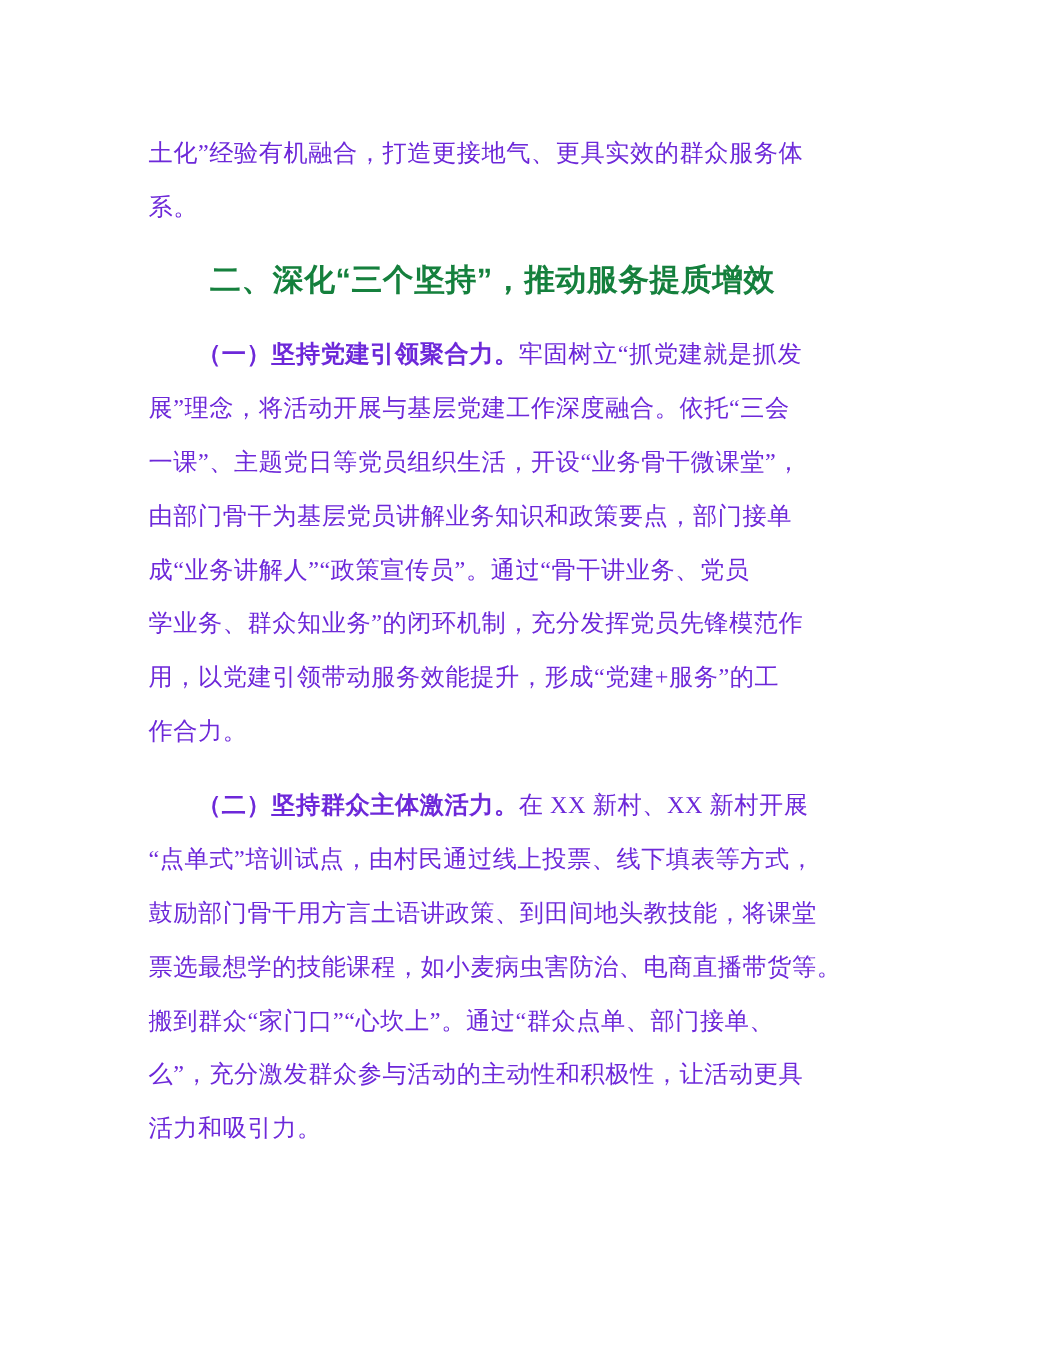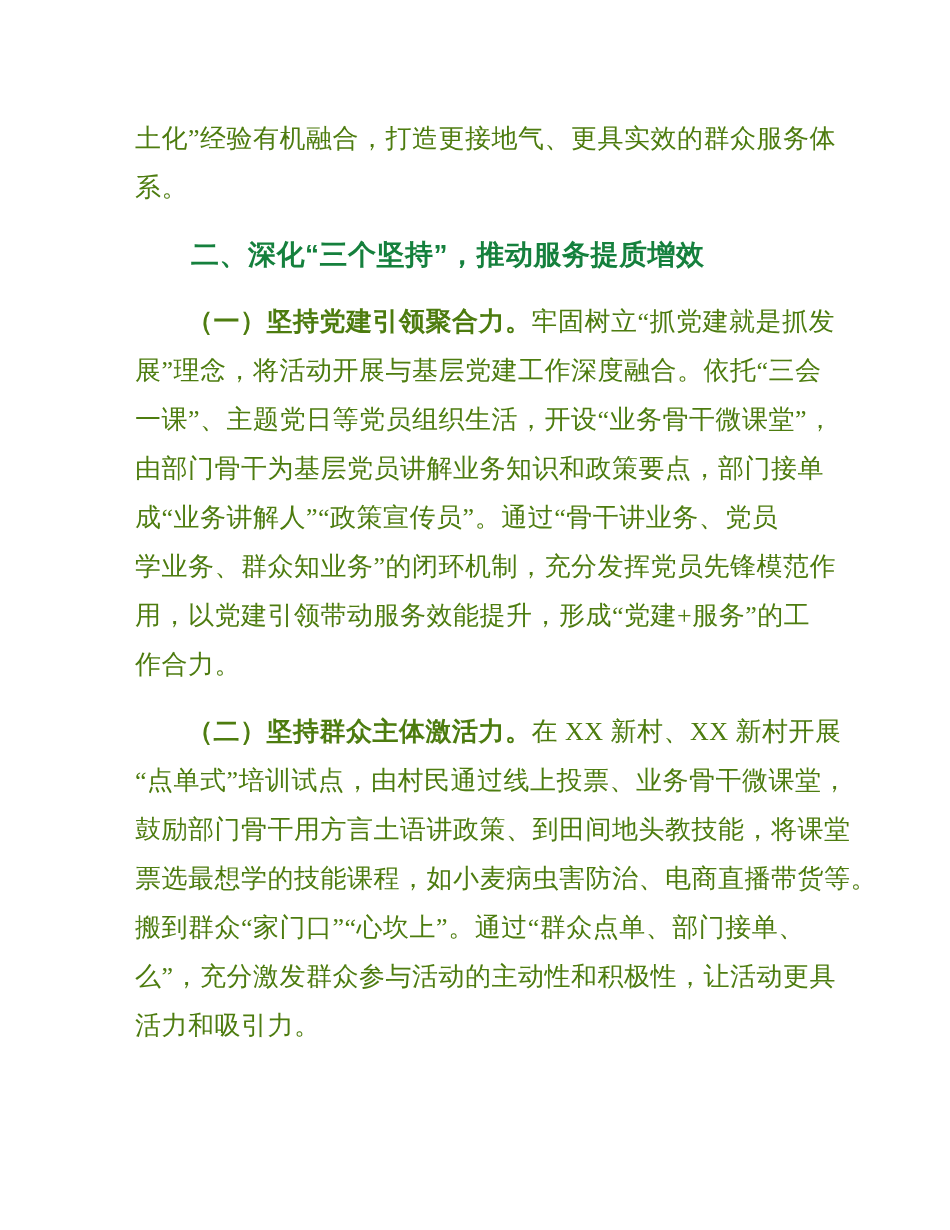--- a/index.html
+++ b/index.html
@@ -22,26 +22,26 @@
     color: #000000;
   }
   .block {
     margin: 0 0 18px 0;
   }
   .block:last-child {
     margin-bottom: 0;
   }
   .line {
     font-family: "Liberation Serif", "DejaVu Serif", serif;
-    font-size: 26px;
+    font-size: 22px;
     line-height: 49px;
     letter-spacing: 0.5px;
     white-space: nowrap;
     overflow: visible;
-    color: #4d7c0f;
+    color: #6d28d9;
   }
   .line.indent-2em {
     text-indent: 2em;
   }
   .section-heading {
     font-family: "Liberation Sans", "DejaVu Sans", sans-serif;
     font-weight: 700;
     font-size: 28px;
     line-height: 49px;
     letter-spacing: 0.5px;
@@ -78,21 +78,21 @@
       <div class="line">成“业务讲解人”“政策宣传员”。通过“骨干讲业务、党员</div>
       <div class="line">学业务、群众知业务”的闭环机制，充分发挥党员先锋模范作</div>
       <div class="line">用，以党建引领带动服务效能提升，形成“党建+服务”的工</div>
       <div class="line">作合力。</div>
     </div>
 
     <div class="block">
       <div class="line indent-2em">
         <span class="lead">（二）坚持群众主体激活力。</span><span>在 XX 新村、XX 新村开展</span>
       </div>
-      <div class="line">“点单式”培训试点，由村民通过线上投票、业务骨干微课堂，</div>
+      <div class="line">“点单式”培训试点，由村民通过线上投票、线下填表等方式，</div>
       <div class="line">鼓励部门骨干用方言土语讲政策、到田间地头教技能，将课堂</div>
       <div class="line">票选最想学的技能课程，如小麦病虫害防治、电商直播带货等。</div>
       <div class="line">搬到群众“家门口”“心坎上”。通过“群众点单、部门接单、</div>
       <div class="line">么”，充分激发群众参与活动的主动性和积极性，让活动更具</div>
       <div class="line">活力和吸引力。</div>
     </div>
 
   </div>
 </div>
 

